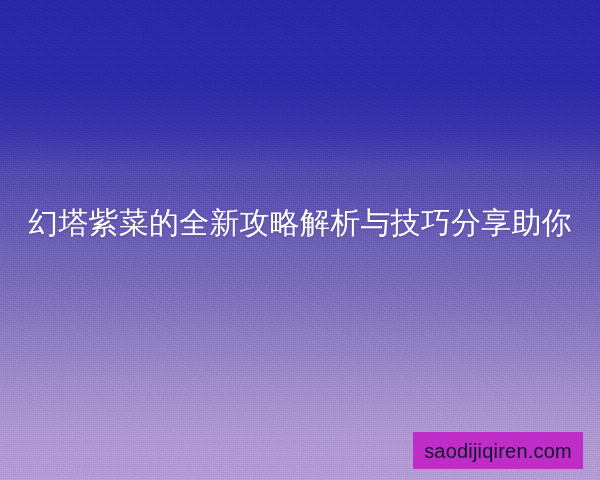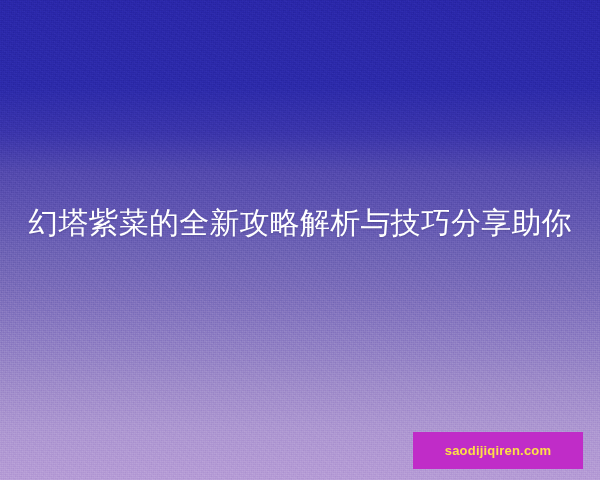--- a/index.html
+++ b/index.html
@@ -80,25 +80,25 @@
     left: 413px;
     top: 432px;
     width: 170px;
     height: 37px;
     background: #c02cc8;
     display: flex;
     align-items: center;
     justify-content: center;
   }
   #watermark-badge .wm-text {
-    color: #fde047;
-    font-size: 13px;
+    color: #0f172a;
+    font-size: 20px;
     line-height: 1;
     letter-spacing: 0.2px;
-    font-weight: 700;
+    font-weight: 400;
   }
 </style>
 </head>
 <body>
 
 <div id="stage">
 
   <div id="bg-gradient"></div>
   <div id="bg-noise"></div>
   <div id="bg-noise-2"></div>

